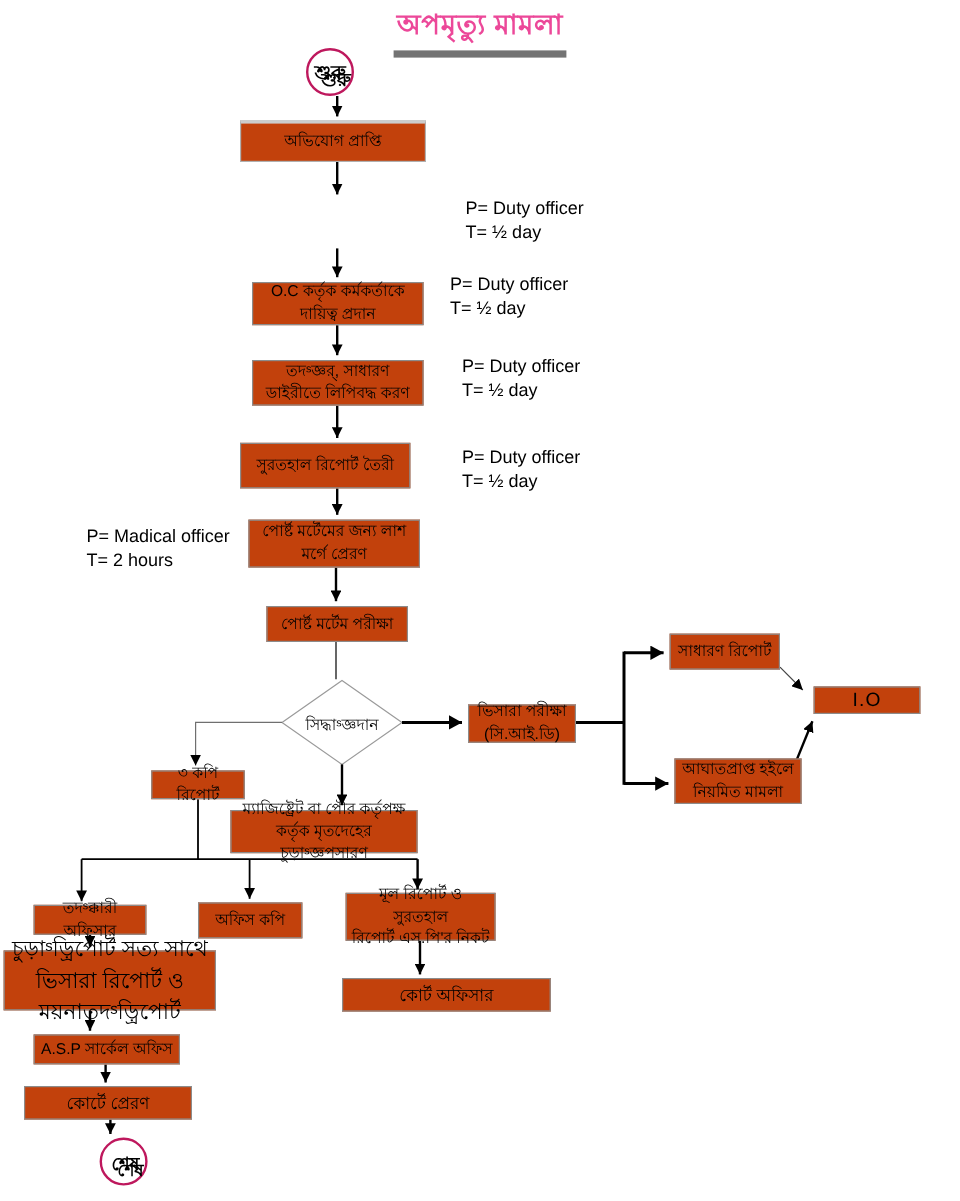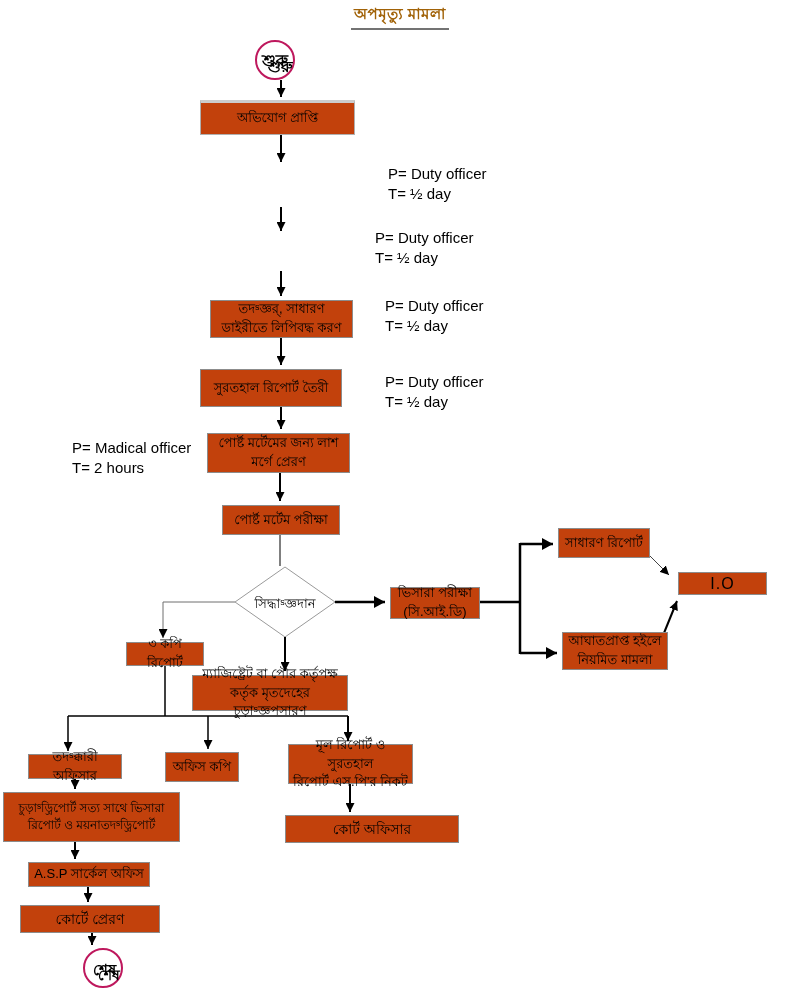--- a/index.html
+++ b/index.html
@@ -4,22 +4,22 @@
 <style>
   html,body { margin:0; padding:0; background:#ffffff; }
   .canvas {
     position:relative; width:800px; height:1001px; overflow:hidden;
     background:#ffffff; color:#000;
     font-family:"Liberation Sans","DejaVu Sans",sans-serif;
   }
   svg.connectors { position:absolute; left:0; top:0; z-index:1; pointer-events:none; }
   .title-wrap { position:absolute; top:2px; left:0; width:100%; text-align:center; z-index:3; }
   .title {
-    display:inline-block; font-size:15px; font-weight:bold; color:#a16207;
-    border-bottom:2px solid #737373; padding:0 3px 1px 3px; letter-spacing:0.5px;
+    display:inline-block; font-size:23px; font-weight:bold; color:#ec4899;
+    border-bottom:6px solid #737373; padding:0 3px 1px 3px; letter-spacing:0.5px;
   }
   .node {
     position:absolute; z-index:2; box-sizing:border-box;
     border:1px solid #8c8c8c; background:#c2410c;
     display:flex; flex-direction:column; align-items:center; justify-content:center;
     text-align:center; font-size:13px; line-height:1.45; padding:1px 4px;
   }
   .node.light { border-color:#b0b0b0; }
   .node.topbar { border-top:3px solid #cccccc; }
   .label-io { font-size:16px; letter-spacing:1px; }
@@ -91,20 +91,23 @@
   <div class="circle" style="left:255px; top:40px; width:40px; height:40px;">
     <span class="garble" style="left:5px; top:6px;">শুরু</span>
     <span class="garble" style="left:11px; top:13px; font-size:15px;">শুরু</span>
   </div>
 
   <div class="node topbar light" style="left:200px; top:100px; width:155px; height:35px;">
     <span>অভিযোগ প্রাপ্তি</span>
   </div>
 
 
+  <div class="node" style="left:210px; top:235px; width:143px; height:36px;">
+    <span>O.C কর্তৃক কর্মকর্তাকে দায়িত্ব প্রদান</span>
+  </div>
 
   <div class="node" style="left:200px; top:369px; width:142px; height:38px;">
     <span>সুরতহাল রিপোর্ট তৈরী</span>
   </div>
 
   <div class="node" style="left:210px; top:300px; width:143px; height:38px;">
     <span>তদˢজ্ঞর্, সাধারণ ডাইরীতে লিপিবদ্ধ করণ</span>
   </div>
 
   <div class="node" style="left:222px; top:505px; width:118px; height:30px;">
@@ -140,34 +143,34 @@
   </div>
 
   <div class="node" style="left:192px; top:675px; width:156px; height:36px;">
     <span>ম্যাজিষ্ট্রেট বা পৌর কর্তৃপক্ষ কর্তৃক মৃতদেহের চুড়াˢজ্ঞপসারণ</span>
   </div>
 
   <div class="node" style="left:28px; top:754px; width:94px; height:25px;">
     <span>তদˢক্কারী অফিসার</span>
   </div>
 
-  <div class="node" style="left:165px; top:752px; width:74px; height:30px;">
+  <div class="node" style="left:165px; top:752px; width:87px; height:30px;">
     <span>অফিস কপি</span>
   </div>
 
   <div class="node" style="left:288px; top:744px; width:125px; height:40px;">
     <span>মূল রিপোর্ট ও সুরতহাল</span>
     <span>রিপোর্ট এস.পি'র নিকট</span>
   </div>
 
   <div class="node" style="left:285px; top:815px; width:174px; height:28px; font-size:14px;">
     <span>কোর্ট অফিসার</span>
   </div>
 
-  <div class="node" style="left:3px; top:792px; width:177px; height:50px; font-size:12px;">
+  <div class="node" style="left:3px; top:792px; width:177px; height:50px; font-size:18px;">
     <span>চুড়াˢড়্রিপোর্ট সত্য সাথে ভিসারা রিপোর্ট ও ময়নাতদˢড়্রিপোর্ট</span>
   </div>
 
   <div class="node" style="left:28px; top:862px; width:122px; height:25px;">
     <span>A.S.P সার্কেল অফিস</span>
   </div>
 
   <div class="node" style="left:20px; top:905px; width:140px; height:28px; font-size:14px;">
     <span>কোর্টে প্রেরণ</span>
   </div>

